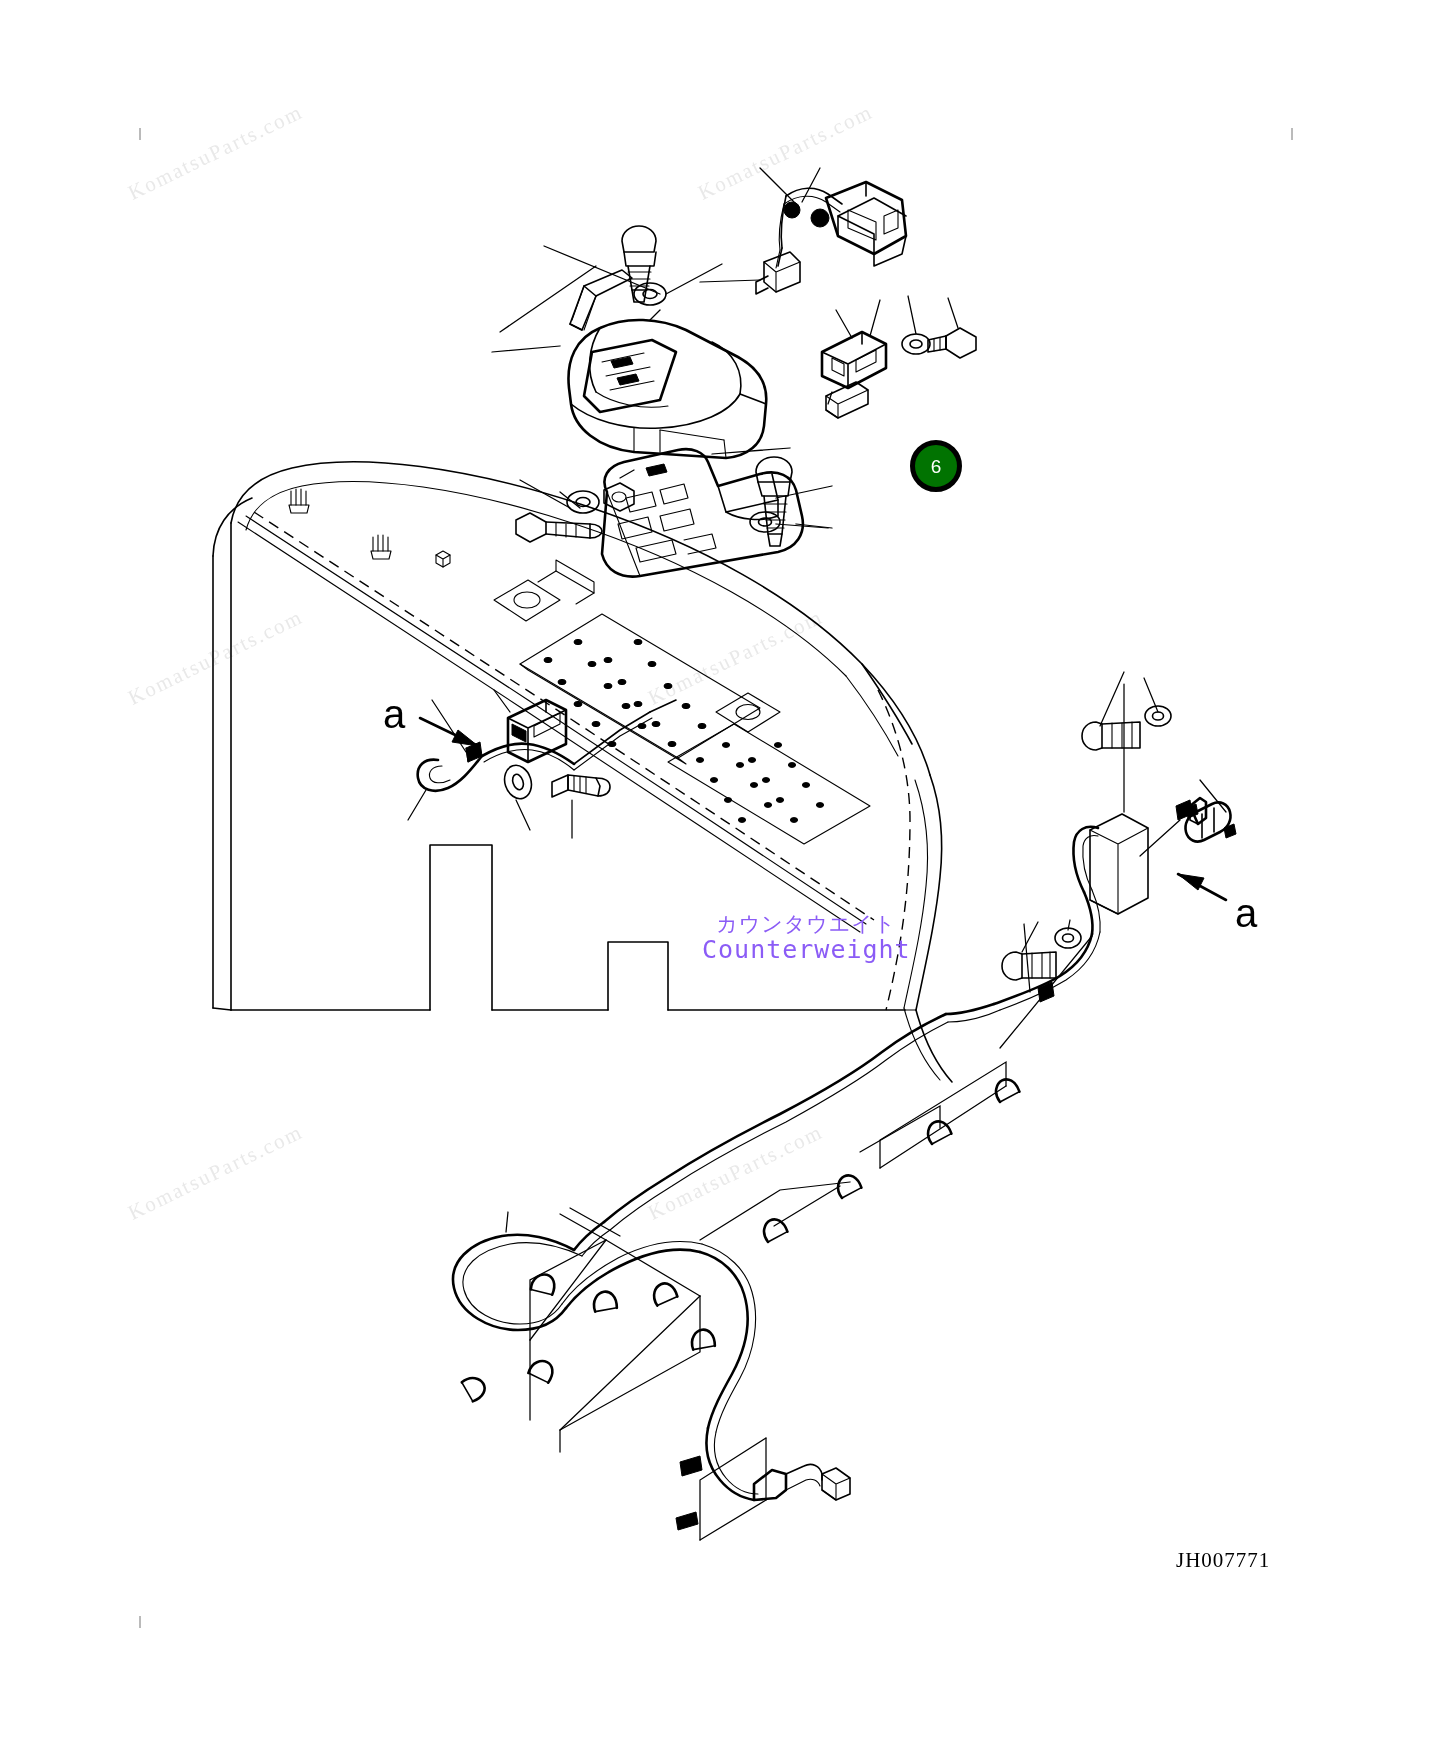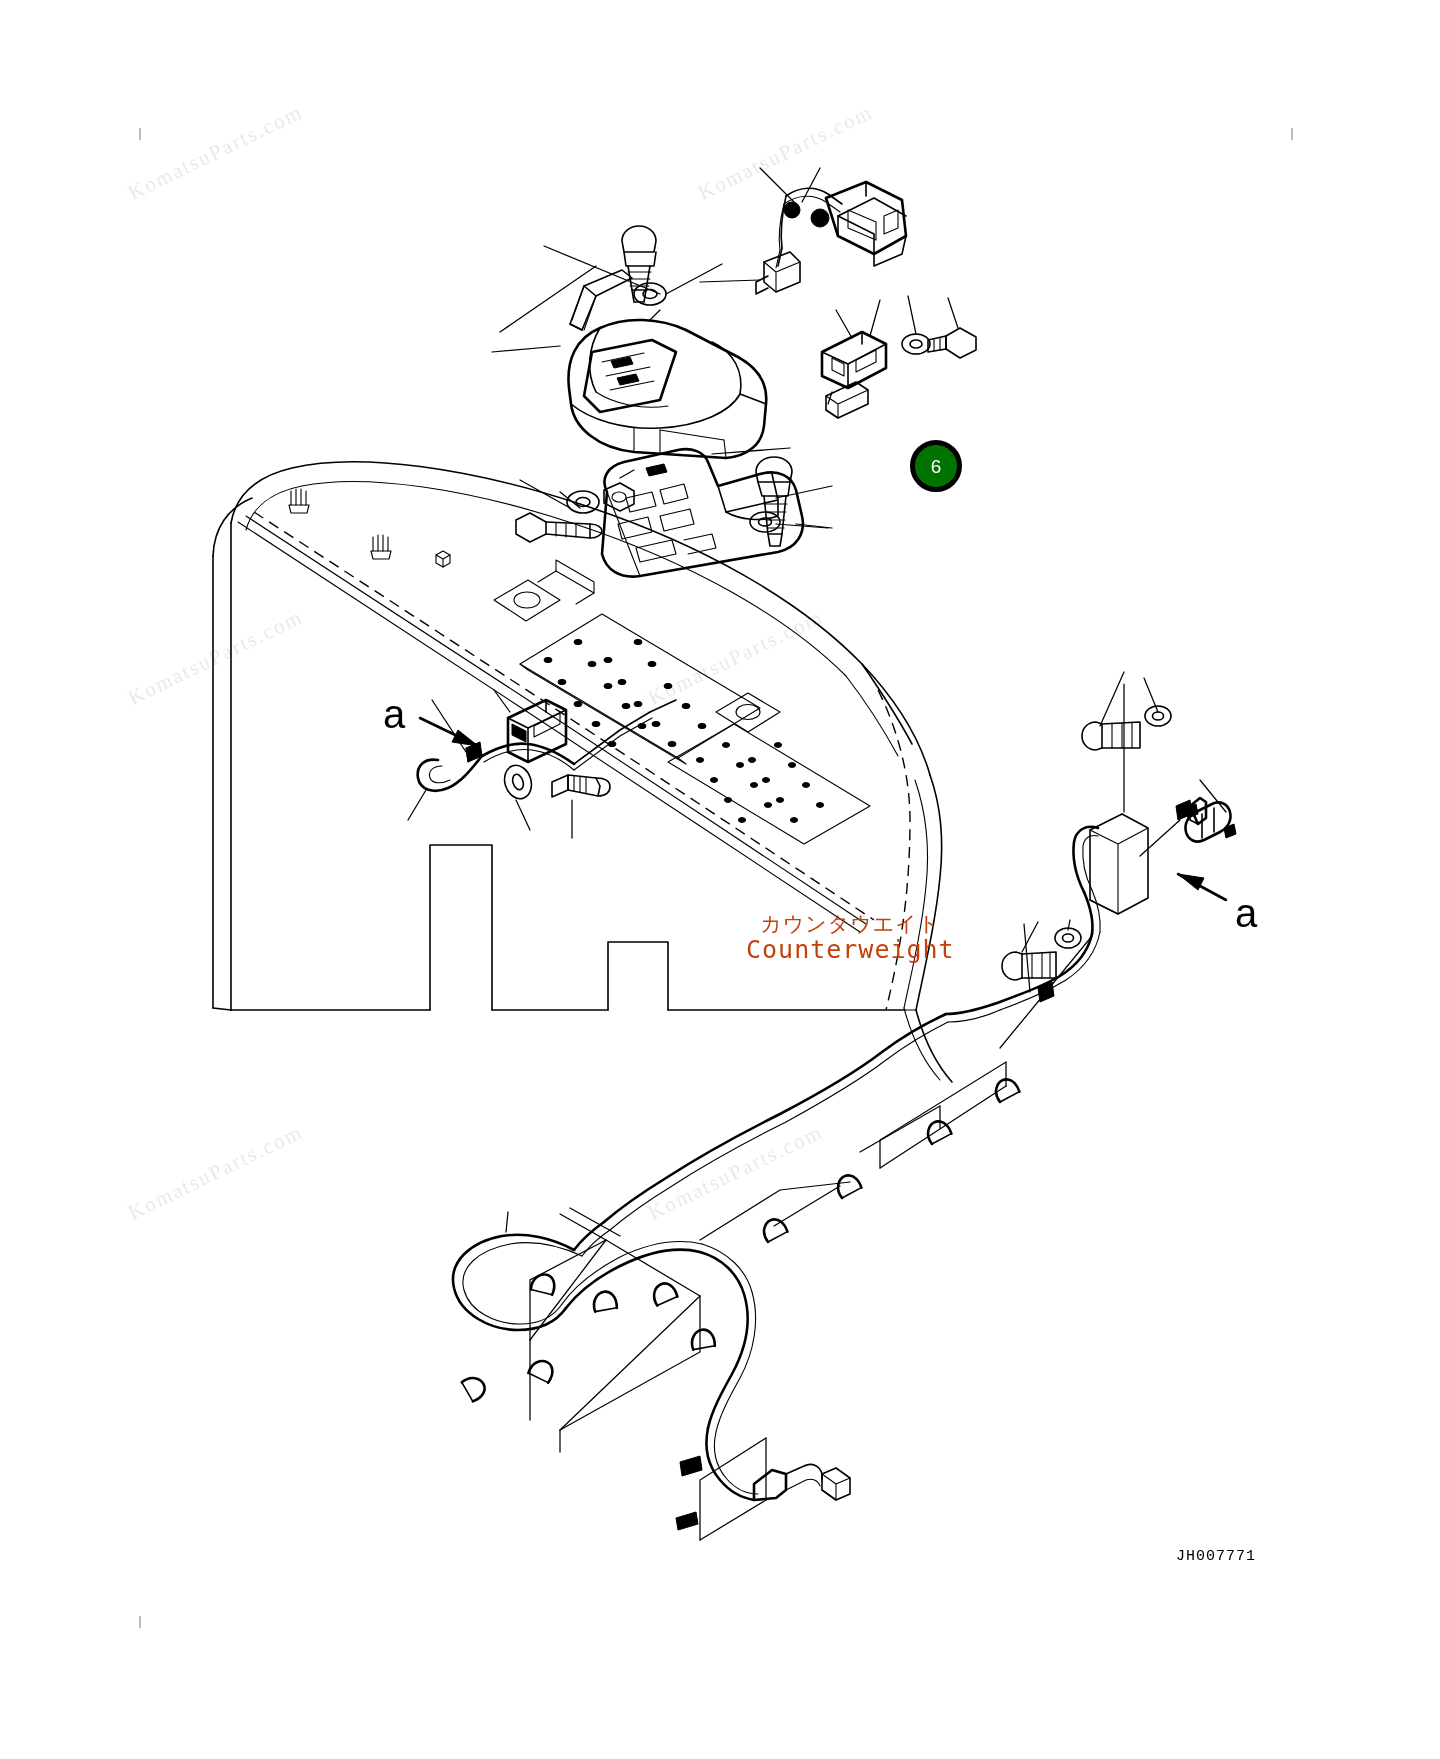--- a/index.html
+++ b/index.html
@@ -55,42 +55,41 @@
     font-size: 19px;
     line-height: 1;
     font-weight: normal;
   }
   .cw-label {
     position: absolute;
     left: 702px;
     top: 913px;
     text-align: center;
     white-space: nowrap;
-    color: #c2410c;
+    color: #8b5cf6;
     font-family: "DejaVu Sans Mono", monospace;
-    margin-left: 44px;
   }
   .cw-label .jp {
     font-size: 21px;
     letter-spacing: 1px;
     display: block;
     line-height: 1.08;
   }
   .cw-label .en {
     font-size: 25px;
     letter-spacing: 1px;
     display: block;
     line-height: 1.08;
   }
   #drawing-number {
     position: absolute;
     left: 1176px;
     top: 1548px;
-    font-family: Liberation Mono, monospace;
-    font-size: 15px;
+    font-family: Liberation Serif, serif;
+    font-size: 21px;
     letter-spacing: 1px;
     color: #000000;
     white-space: nowrap;
   }
   .sect-letter {
     position: absolute;
     font-family: "Liberation Sans", sans-serif;
     font-size: 40px;
     color: #000000;
     line-height: 1;

